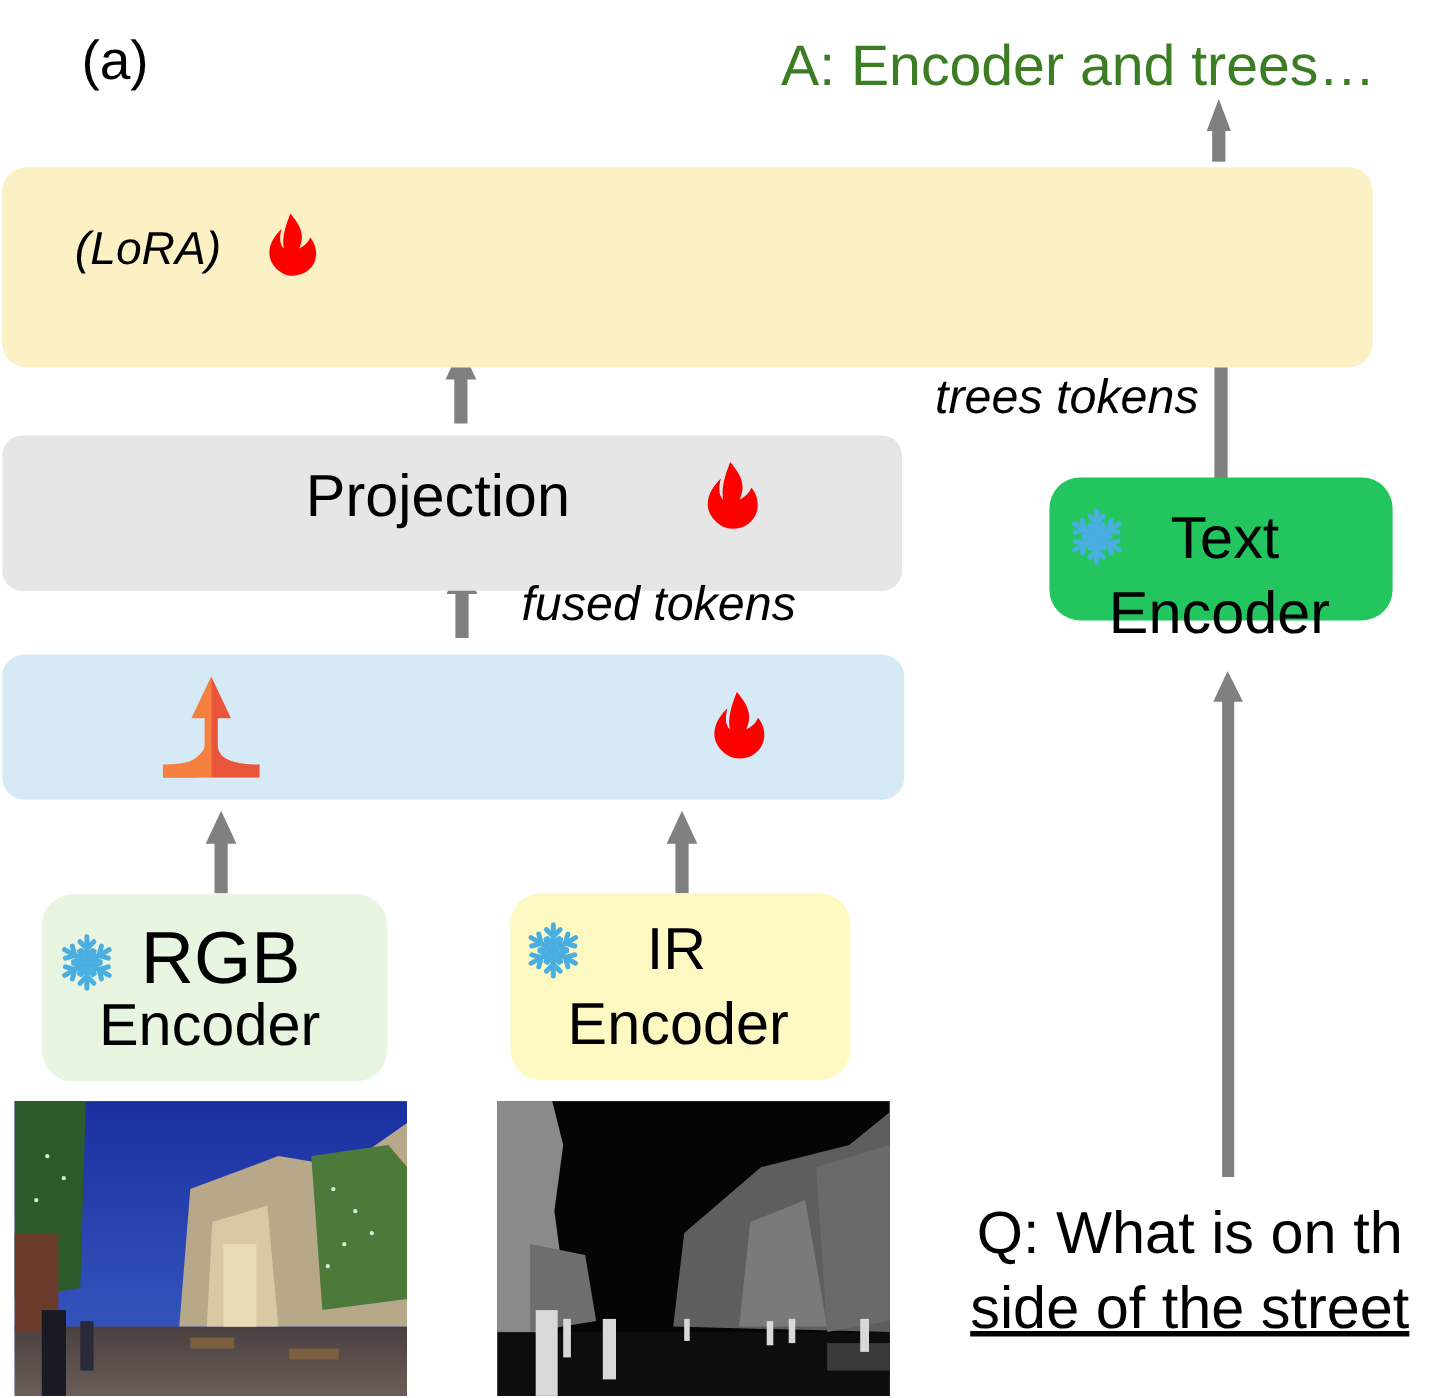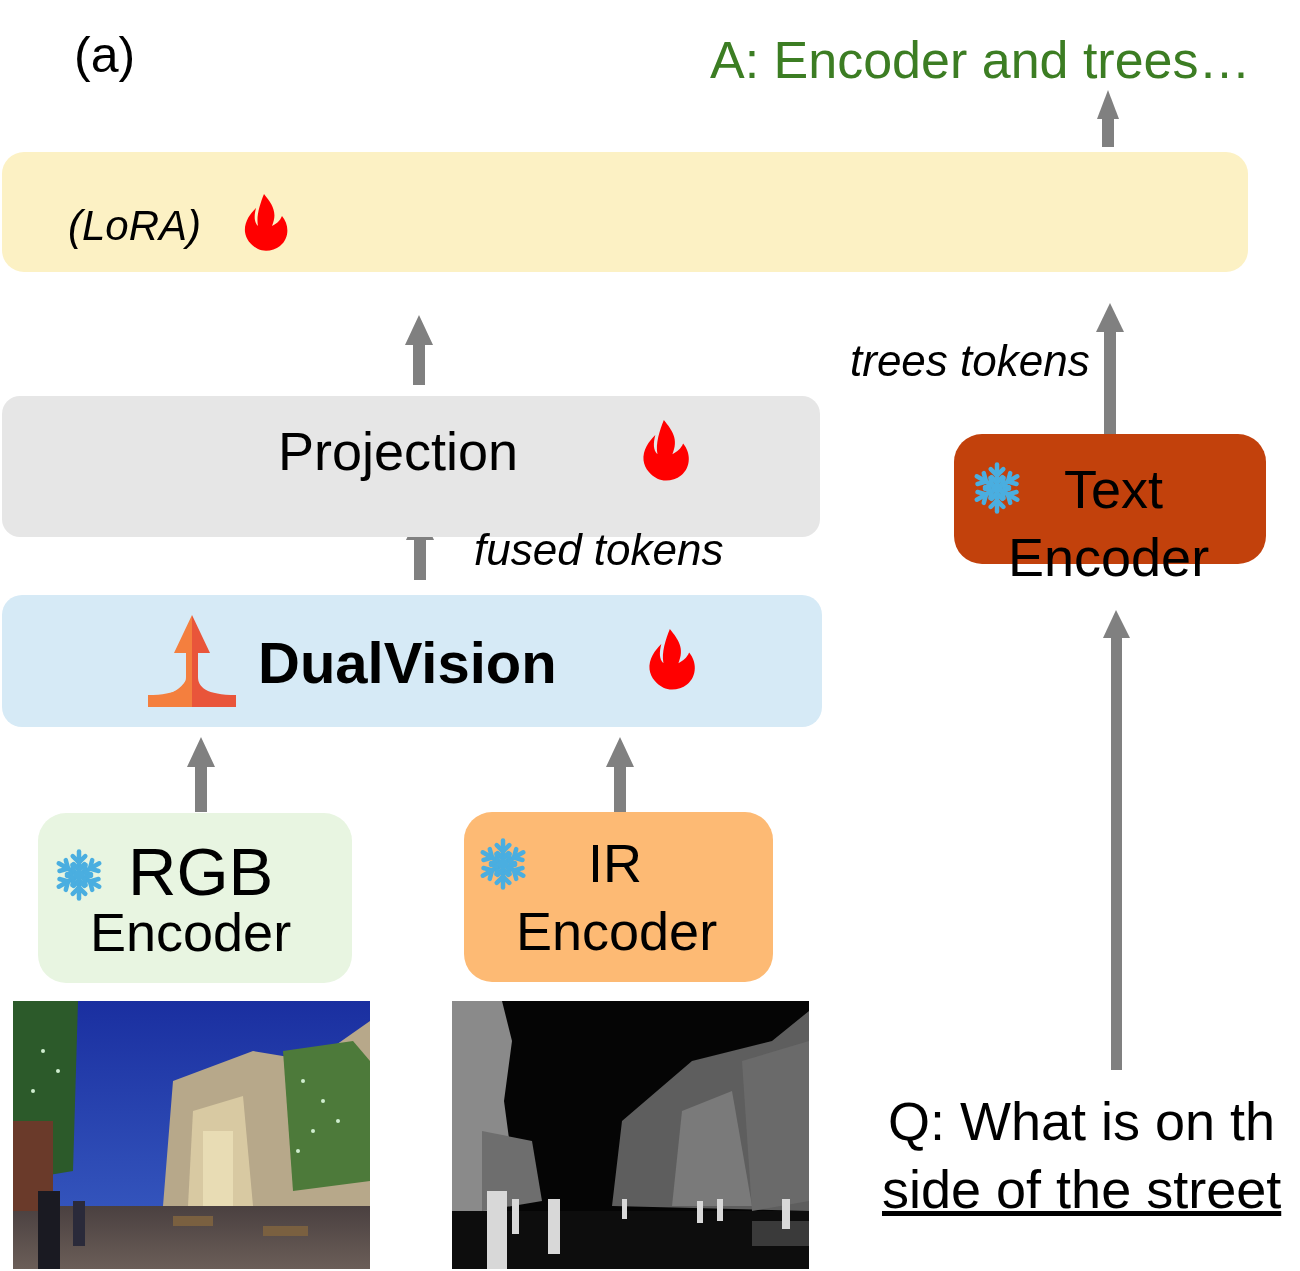--- a/index.html
+++ b/index.html
@@ -52,21 +52,21 @@
       <polygon points="1096,332 1124,332 1110,303"></polygon>
     </g>
 
     <g>
       <rect x="1111" y="634" width="11" height="436"></rect>
       <polygon points="1103,638 1130,638 1116,610"></polygon>
     </g>
   </g>
 </svg>
 
-<div class="box" style="left:2px; top:152px; width:1246px; height:120px; background:#fcf1c4;">
+<div class="box" style="left:2px; top:152px; width:1246px; height:182px; background:#fcf1c4;">
   <span class="label italic" style="left:66px; top:50px; font-size:42px;">(LoRA)</span>
   <span class="abs" style="left:240px; top:42px;">
     <svg width="48" height="58" viewBox="0 0 48 58">
       <path fill="#ff0000" d="M22 0 C30 10 36 18 30 32 C34 30 38 27 40 22 C47 30 48 44 38 52 C32 57 22 58 16 55 C10 52 4 46 3 38 C2 28 8 20 14 14 C12 22 12 28 16 32 C14 22 18 10 22 0 Z M22 44 C22 38 24 34 26 32 C24 40 28 48 34 48 C30 52 24 52 22 44 Z"></path>
     </svg>
   </span>
 </div>
 
 <div class="box" style="left:2px; top:396px; width:818px; height:141px; background:#e6e6e6; border-radius:18px;">
   <span class="label" style="left:276px; top:24px; font-size:54px;">Projection</span>
@@ -80,21 +80,20 @@
 <div class="label italic" style="left:474px; top:525px; font-size:44px;">fused tokens</div>
 
 <div class="box" style="left:2px; top:595px; width:820px; height:132px; background:#d6eaf6; border-radius:20px;">
   <span class="abs" style="left:146px; top:20px;">
     <svg width="92" height="92" viewBox="0 0 92 92">
       <path fill="#f47f3e" d="M44 0 L44 92 L44 48 C40 70 28 82 0 82 L0 92 L30 92 C42 92 44 70 44 60 Z"></path>
       <path fill="#f47f3e" d="M44 0 L26 38 L38 38 L38 62 C38 72 30 80 0 80 L0 92 L44 92 Z"></path>
       <path fill="#e9553a" d="M44 0 L62 38 L50 38 L50 62 C50 72 58 80 88 80 L88 92 L44 92 Z"></path>
     </svg>
   </span>
-  <span class="label" style="left:256px; top:34px; font-size:58px; font-weight:bold;">DualVision</span>
   <span class="abs" style="left:644px; top:34px;">
     <svg width="52" height="62" viewBox="0 0 48 58">
       <path fill="#ff0000" d="M22 0 C30 10 36 18 30 32 C34 30 38 27 40 22 C47 30 48 44 38 52 C32 57 22 58 16 55 C10 52 4 46 3 38 C2 28 8 20 14 14 C12 22 12 28 16 32 C14 22 18 10 22 0 Z M22 44 C22 38 24 34 26 32 C24 40 28 48 34 48 C30 52 24 52 22 44 Z"></path>
     </svg>
   </span>
 </div>
 
 <div class="box" style="left:38px; top:813px; width:314px; height:170px; background:#e8f5e1; border-radius:28px;">
   <span class="abs" style="left:14px; top:34px;">
     <svg width="54" height="56" viewBox="-30 -30 60 60">
@@ -142,21 +141,21 @@
             <line x1="0" y1="-6" x2="6" y2="-12"></line>
           </g>
       </g>
       <circle cx="0" cy="0" r="6" fill="#4aaee0"></circle>
     </svg>
   </span>
   <span class="label" style="left:90px; top:20px; font-size:67px;">RGB</span>
   <span class="label" style="left:52px; top:88px; font-size:54px;">Encoder</span>
 </div>
 
-<div class="box" style="left:464px; top:812px; width:309px; height:170px; background:#fdba74; border-radius:28px;">
+<div class="box" style="left:464px; top:812px; width:309px; height:170px; background:#fef9c3; border-radius:28px;">
   <span class="abs" style="left:12px; top:24px;">
     <svg width="54" height="56" viewBox="-30 -30 60 60">
       <g stroke="#4aaee0" stroke-width="5" stroke-linecap="round" fill="none">
         <g>
             <line x1="0" y1="0" x2="0" y2="-26"></line>
             <line x1="0" y1="-14" x2="-7" y2="-21"></line>
             <line x1="0" y1="-14" x2="7" y2="-21"></line>
             <line x1="0" y1="-6" x2="-6" y2="-12"></line>
             <line x1="0" y1="-6" x2="6" y2="-12"></line>
           </g>
@@ -198,21 +197,21 @@
       </g>
       <circle cx="0" cy="0" r="6" fill="#4aaee0"></circle>
     </svg>
   </span>
   <span class="label" style="left:124px; top:20px; font-size:54px;">IR</span>
   <span class="label" style="left:52px; top:88px; font-size:54px;">Encoder</span>
 </div>
 
 <div class="label italic" style="left:850px; top:336px; font-size:44px;">trees tokens</div>
 
-<div class="box" style="left:954px; top:434px; width:312px; height:130px; background:#c2410c; border-radius:28px;">
+<div class="box" style="left:954px; top:434px; width:312px; height:130px; background:#22c55e; border-radius:28px;">
   <span class="abs" style="left:16px; top:26px;">
     <svg width="54" height="56" viewBox="-30 -30 60 60">
       <g stroke="#4aaee0" stroke-width="5" stroke-linecap="round" fill="none">
         <g>
             <line x1="0" y1="0" x2="0" y2="-26"></line>
             <line x1="0" y1="-14" x2="-7" y2="-21"></line>
             <line x1="0" y1="-14" x2="7" y2="-21"></line>
             <line x1="0" y1="-6" x2="-6" y2="-12"></line>
             <line x1="0" y1="-6" x2="6" y2="-12"></line>
           </g>

